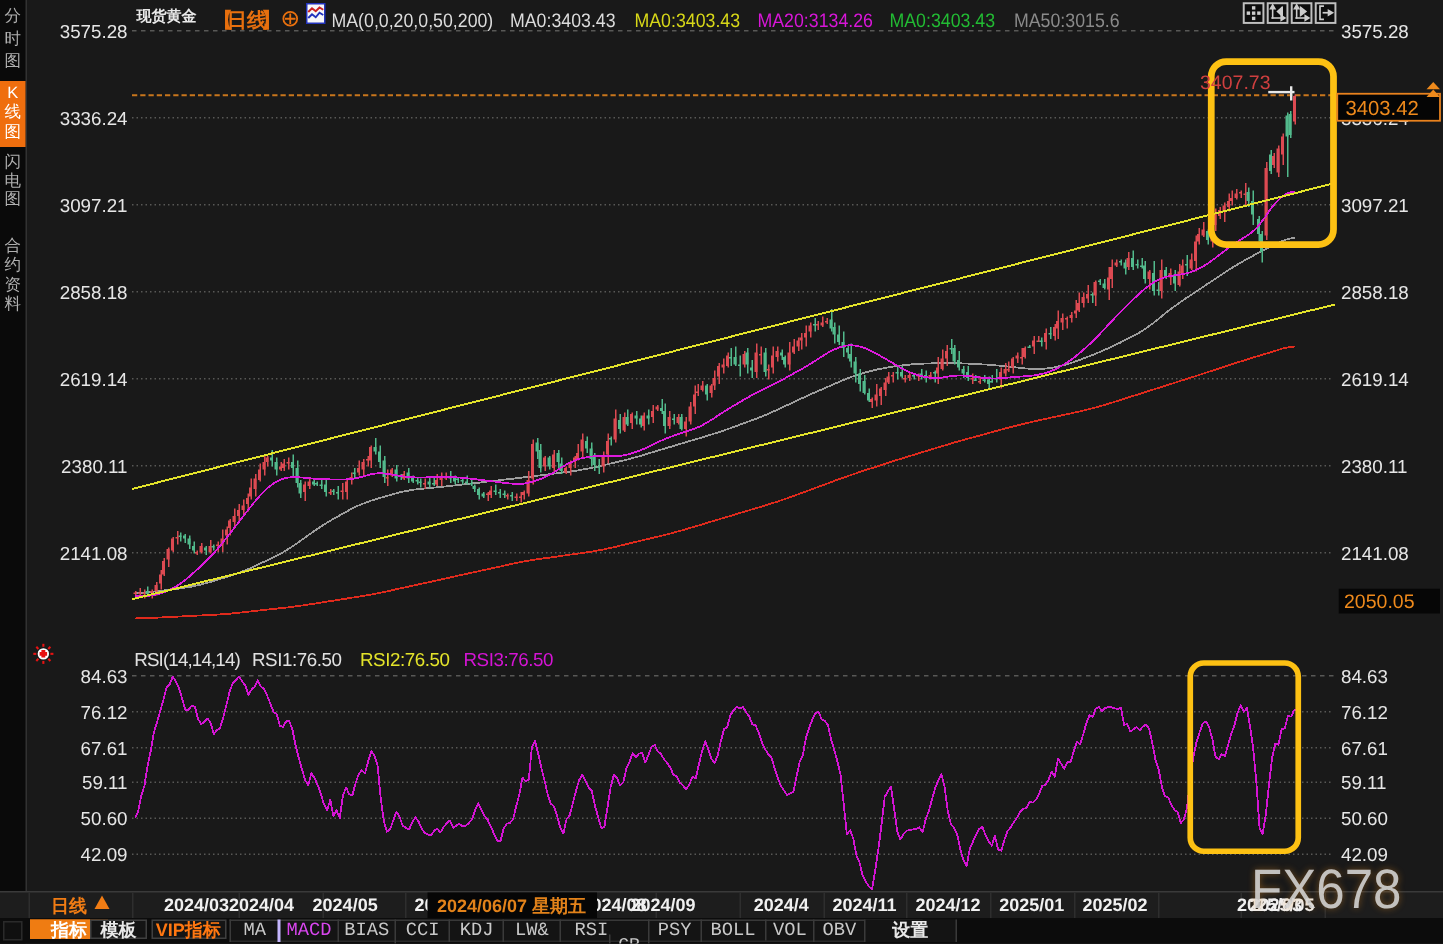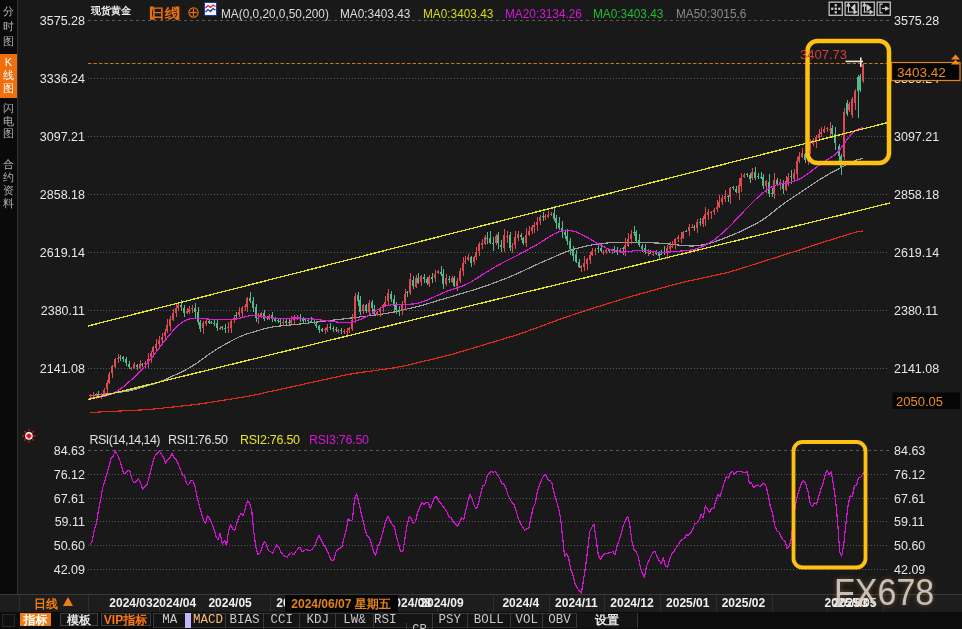--- a/index.html
+++ b/index.html
@@ -754,31 +754,31 @@
     <div style="position:absolute;left:709.4px;top:1.5px;width:68px;text-align:center">2025/02</div>
     <div style="position:absolute;left:800px;top:1.5px;width:68px;text-align:right">2025/03</div>
     <div style="position:absolute;left:820.7px;top:1.5px;width:68px;text-align:center">2025/05</div>
 <div style="position:absolute;left:34px;top:1.5px;color:#f07c14">日线</div>
     <div style="position:absolute;left:63px;top:2.5px;width:0;height:0;border-left:5.5px solid transparent;border-right:5.5px solid transparent;border-bottom:9px solid #f07c14"></div>
 <div style="position:absolute;left:284.5px;top:0px;width:113px;height:18px;background:#060606;color:#e2821a;font-weight:bold;text-align:center;line-height:18px">2024/06/07 星期五</div>
 </div>
 
 <div style="position:absolute;left:0;top:612px;width:962px;height:17px;background:#0c0c0c">
 <div style="position:absolute;left:2px;top:1.5px;width:13px;height:13px;background:#101010;border:1px solid #2a2a2a"></div>
-<div style="position:absolute;left:20px;top:1px;width:31px;height:13px;line-height:13px;text-align:center;font-size:12px;font-weight:bold;background:#ef7c12;color:#ffffff;border:1px solid #ef7c12">指标</div>
+<div style="position:absolute;left:20px;top:1px;width:52px;height:13px;line-height:13px;text-align:center;font-size:12px;font-weight:bold;background:#ef7c12;color:#ffffff;border:1px solid #ef7c12">指标</div>
     <div style="position:absolute;left:60px;top:1px;width:38px;height:13px;line-height:13px;text-align:center;font-size:12px;font-weight:bold;background:#141414;color:#e8e8e8;border:1px solid #3f3f3f">模板</div>
     <div style="position:absolute;left:100.5px;top:1px;width:50px;height:13px;line-height:13px;text-align:center;font-size:12px;font-weight:bold;background:#141414;color:#ff7711;border:1px solid #3f3f3f">VIP指标</div>
     <div style="position:absolute;left:153.4px;top:1px;width:461.6px;height:15px;background:#141414;border-top:1px solid #383838;border-bottom:1px solid #2a2a2a"></div>
     <div style="position:absolute;left:153.4px;top:1px;width:31.900000000000006px;height:15px;line-height:15px;text-align:center;font-size:12.5px;font-family:'Liberation Mono',monospace;color:#c8c8c8;border-left:1px solid #3a3a3a">MA</div>
-    <div style="position:absolute;left:185.3px;top:1px;width:39.5px;height:15px;line-height:15px;text-align:center;font-size:12.5px;font-family:'Liberation Mono',monospace;color:#fdba74;border-left:6px solid #c4b5fd">MACD</div>
+    <div style="position:absolute;left:185.3px;top:1px;width:39.5px;height:15px;line-height:15px;text-align:center;font-size:12.5px;font-family:'Liberation Mono',monospace;color:#d946ef;border-left:2px solid #c4b5fd">MACD</div>
     <div style="position:absolute;left:224.8px;top:1px;width:38.39999999999998px;height:15px;line-height:15px;text-align:center;font-size:12.5px;font-family:'Liberation Mono',monospace;color:#c8c8c8;border-left:1px solid #3a3a3a">BIAS</div>
     <div style="position:absolute;left:263.2px;top:1px;width:36.0px;height:26px;line-height:15px;text-align:center;font-size:12.5px;font-family:'Liberation Mono',monospace;color:#c8c8c8;border-left:1px solid #3a3a3a">CCI</div>
     <div style="position:absolute;left:299.2px;top:1px;width:36.0px;height:15px;line-height:15px;text-align:center;font-size:12.5px;font-family:'Liberation Mono',monospace;color:#c8c8c8;border-left:1px solid #3a3a3a">KDJ</div>
     <div style="position:absolute;left:335.2px;top:1px;width:37.80000000000001px;height:15px;line-height:15px;text-align:center;font-size:12.5px;font-family:'Liberation Mono',monospace;color:#c8c8c8;border-left:1px solid #3a3a3a">LW&amp;</div>
-    <div style="position:absolute;left:373.0px;top:1px;width:32.60000000000002px;height:15px;line-height:15px;text-align:left;font-size:12.5px;font-family:'Liberation Mono',monospace;color:#c8c8c8;border-left:1px solid #3a3a3a">RSI</div>
+    <div style="position:absolute;left:373.0px;top:1px;width:32.60000000000002px;height:15px;line-height:15px;text-align:right;font-size:12.5px;font-family:'Liberation Mono',monospace;color:#c8c8c8;border-left:1px solid #3a3a3a">RSI</div>
     <div style="position:absolute;left:405.6px;top:11px;width:26.599999999999966px;height:15px;line-height:15px;text-align:center;font-size:12px;font-family:'Liberation Mono',monospace;color:#c8c8c8;border-left:1px solid #3a3a3a">CR</div>
     <div style="position:absolute;left:432.2px;top:1px;width:34.30000000000001px;height:28px;line-height:15px;text-align:center;font-size:12.5px;font-family:'Liberation Mono',monospace;color:#c8c8c8;border-left:1px solid #3a3a3a">PSY</div>
     <div style="position:absolute;left:466.5px;top:1px;width:43.5px;height:15px;line-height:15px;text-align:center;font-size:12.5px;font-family:'Liberation Mono',monospace;color:#c8c8c8;border-left:1px solid #3a3a3a">BOLL</div>
     <div style="position:absolute;left:510.0px;top:1px;width:32.299999999999955px;height:14px;line-height:15px;text-align:center;font-size:12.5px;font-family:'Liberation Mono',monospace;color:#c8c8c8;border-left:1px solid #3a3a3a">VOL</div>
     <div style="position:absolute;left:542.3px;top:1px;width:33.60000000000002px;height:15px;line-height:15px;text-align:center;font-size:12.5px;font-family:'Liberation Mono',monospace;color:#c8c8c8;border-left:1px solid #3a3a3a">OBV</div>
     <div style="position:absolute;left:575.9px;top:1px;width:62px;height:15px;line-height:15px;text-align:center;font-size:12px;font-weight:bold;color:#e8e8e8;border-left:1px solid #3a3a3a;border-right:1px solid #3a3a3a;background:#141414">设置</div>
 </div>
 
 <div style="position:absolute;left:834px;top:572px;font-size:37px;color:rgba(214,214,214,0.88);letter-spacing:0px;transform:scaleX(0.92);transform-origin:0 0;text-shadow:0 0 5px rgba(230,140,30,0.45)">FX678</div>
 </body></html>

